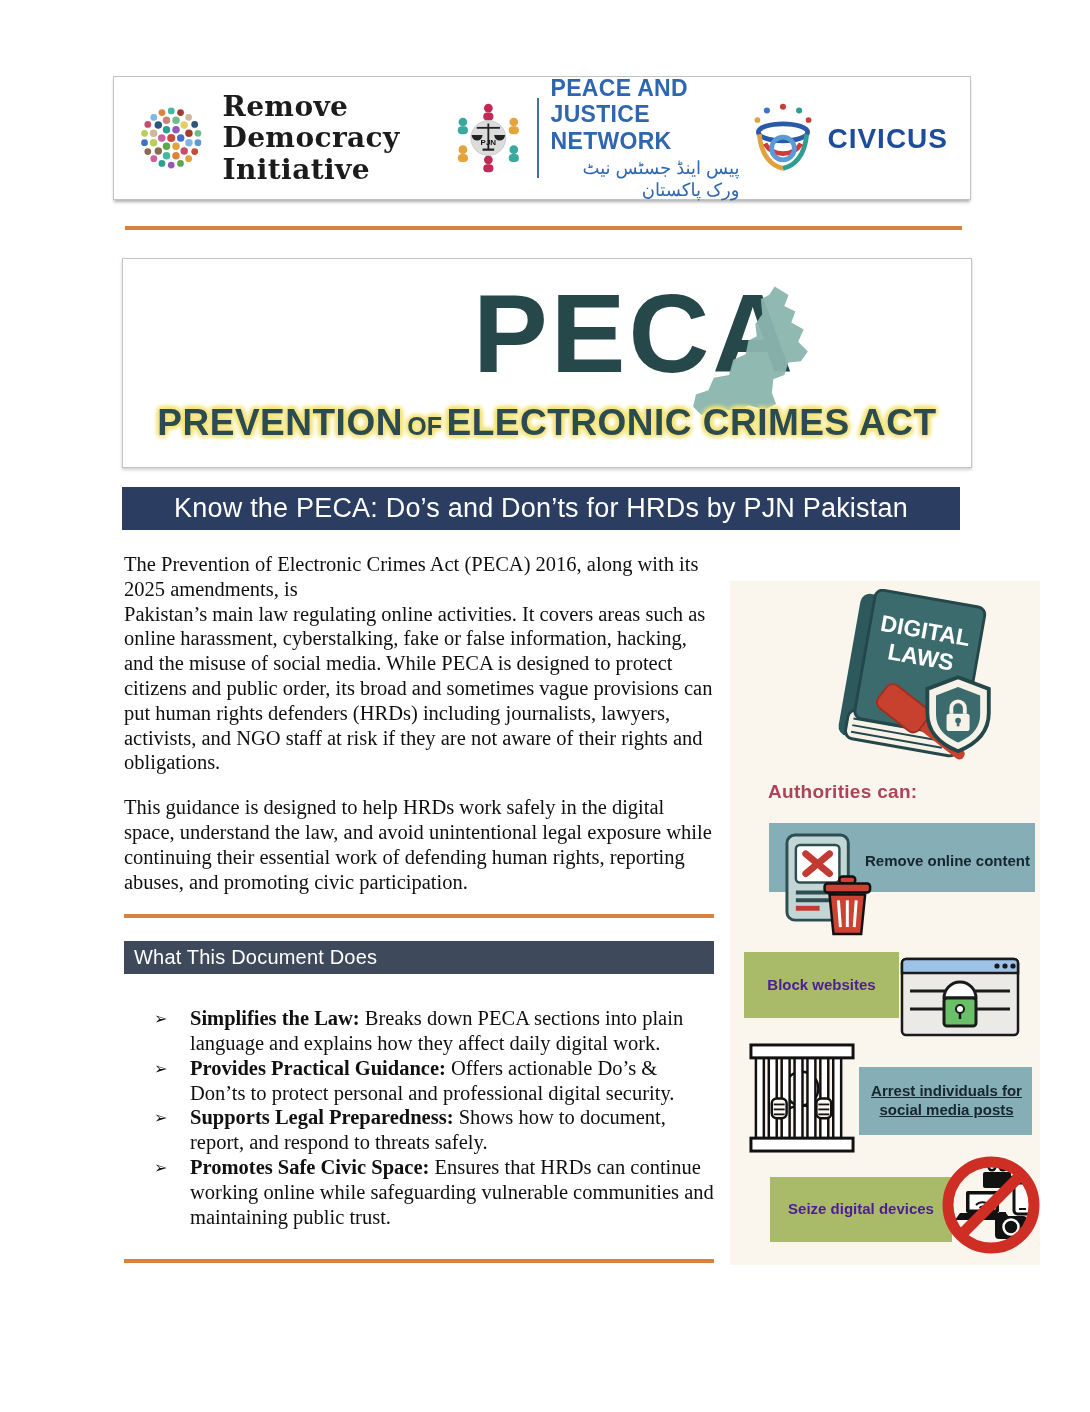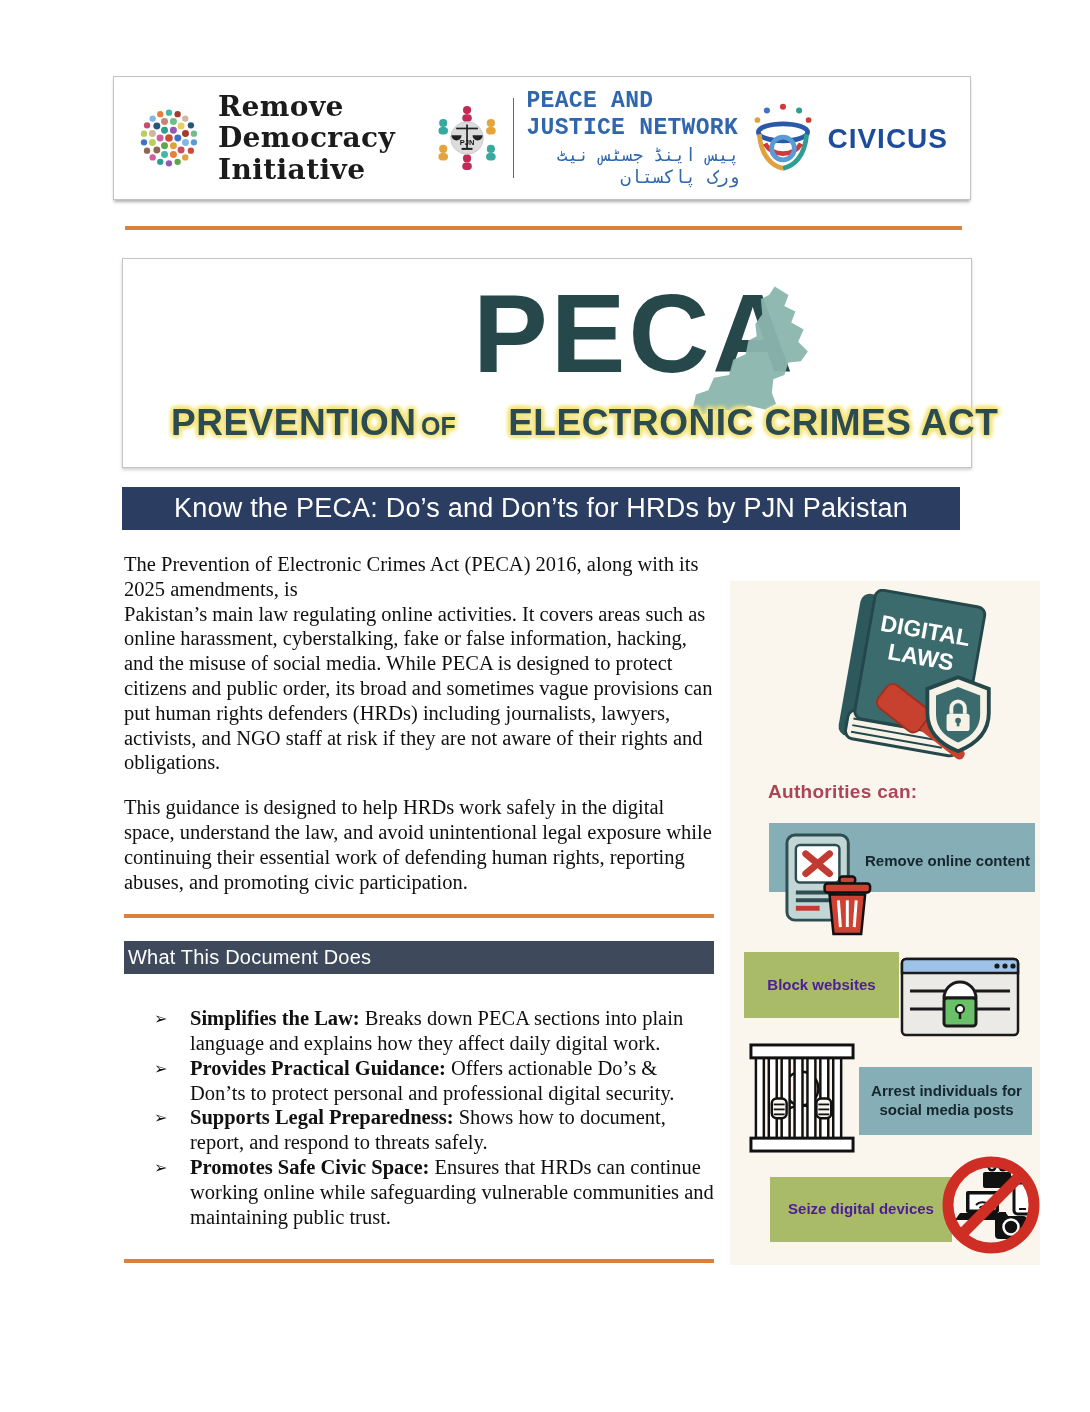--- a/index.html
+++ b/index.html
@@ -8,58 +8,58 @@
 
   
   .header-box{position:absolute;left:113px;top:76px;width:858px;height:124px;background:#fff;
     border:1px solid #c2c2c2;box-shadow:0 3px 3px -1px rgba(110,110,110,.55);
     display:flex;align-items:center;justify-content:space-between;padding:0 22px;box-sizing:border-box;}
   .ddi{display:flex;align-items:center;gap:16px;}
   .ddi-text{font-family:"DejaVu Serif", serif;font-weight:700;font-size:28px;line-height:1.12;
     color:#1b1b1b;letter-spacing:.4px;}
   .pjn{display:flex;align-items:center;gap:12px;}
   .pjn-sep{width:2px;height:80px;background:#3e6fae;}
-  .pjn-text{font-family:Liberation Mono, monospace;color:#2f66ad;}
+  .pjn-text{font-family:Liberation Sans, sans-serif;color:#2f66ad;}
   .pjn-en{font-size:23px;font-weight:600;line-height:1.15;letter-spacing:.3px;}
   .pjn-ur{font-size:18px;margin-top:3px;}
   .civicus{display:flex;flex-direction:row;align-items:center;}
   .civicus-label{font-family:"Liberation Sans", sans-serif;font-weight:800;font-size:28px;
     color:#1d4c9c;letter-spacing:1px;margin-top:2px;}
 
   .rule-top{position:absolute;left:125px;top:226px;width:837px;height:4px;background:#d9823f;}
 
   
   .peca-box{position:absolute;left:122px;top:258px;width:848px;height:208px;background:#fff;
     border:1px solid #c5c5c5;box-shadow:0 2px 3px rgba(140,140,140,.4);}
   .peca-word{position:absolute;left:350px;top:16px;font-family:"Liberation Sans", sans-serif;
     font-weight:900;font-size:112px;line-height:1.05;color:#26484a;letter-spacing:3px;}
   .peca-map{position:absolute;left:566px;top:22px;}
   .peca-sub{position:absolute;left:0;right:0;top:143px;text-align:center;
     font-family:"Liberation Sans", sans-serif;font-weight:800;color:#2c4b51;white-space:nowrap;
     text-shadow:0 0 3px #f4e47c,0 0 6px #f4e47c,2px 2px 4px #f4e47c,-2px -2px 4px #f4e47c,
                 2px -2px 4px #f4e47c,-2px 2px 4px #f4e47c;}
-  .peca-sub .big{font-size:37px;letter-spacing:.5px;padding-left:48px;}
+  .peca-sub .big{font-size:37px;letter-spacing:.5px;}
   .peca-sub .small{font-size:25px;}
 
   
   .title-bar{position:absolute;left:122px;top:487px;width:838px;height:43px;background:#2b3e62;
     color:#fff;display:flex;align-items:center;justify-content:center;
     font-family:"Liberation Sans", sans-serif;font-size:27px;font-weight:500;letter-spacing:.2px;}
 
   
   .content{position:absolute;left:124px;top:552px;width:916px;font-size:20.5px;
     line-height:24.8px;color:#101010;}
   .content p{margin:0 0 20px;}
   .first-line{display:block;}
 
   .orange-rule{overflow:hidden;height:4px;background:#d9823f;margin:14px 0 23px;}
   .rule-bottom{margin-top:30px;}
   .section-bar{overflow:hidden;background:#3e4a5c;color:#fff;
     font-family:"Liberation Sans", sans-serif;font-size:20px;font-weight:500;
-    padding:4px 4px;letter-spacing:.2px;}
+    padding:4px 10px;letter-spacing:.2px;}
   .bullets{list-style:none;margin:32px 0 0 30px;padding:0;}
   .bullets li{position:relative;padding-left:36px;}
   .bullets .marker{position:absolute;left:0;top:1px;font-size:16px;
     font-family:"DejaVu Sans", sans-serif;color:#111;}
   .bullets .b{font-weight:700;}
 
   
   .infographic{float:right;width:310px;height:684px;margin:29px 0 12px 16px;background:#faf6ee;
     position:relative;font-family:"Liberation Sans", sans-serif;}
   .info-book{position:absolute;left:93px;top:8px;}
@@ -67,21 +67,21 @@
     color:#ab4457;letter-spacing:.3px;}
   .banner{position:absolute;font-weight:700;font-size:15px;line-height:1.25;}
   .banner.teal{background:#86aeb6;color:#15262e;}
   .banner.green{background:#a9ba68;color:#4c1d95;text-align:right;}
   #b1{left:39px;top:242px;width:266px;height:69px;}
   #b1 .lbl{position:absolute;left:95px;right:4px;top:0;bottom:0;display:flex;
     align-items:center;justify-content:center;margin-top:8px;}
   #b2{left:14px;top:371px;width:155px;height:66px;display:flex;align-items:center;justify-content:center;}
   #b3{left:35px;top:486px;width:267px;height:68px;}
   #b3 .lbl{position:absolute;left:100px;right:4px;top:0;bottom:0;display:flex;
-    align-items:center;justify-content:center;text-align:center;}
+    align-items:center;justify-content:center;text-align:center;text-decoration:underline;}
   #b4{left:40px;top:596px;width:182px;height:65px;display:flex;align-items:center;justify-content:center;}
   .icon-doc{position:absolute;left:53px;top:252px;z-index:2;}
   .icon-browser{position:absolute;left:170px;top:376px;z-index:2;}
   .icon-jail{position:absolute;left:15px;top:460px;z-index:2;}
   .icon-ban{position:absolute;left:211px;top:574px;z-index:2;}
 </style>
 </head>
 <body>
 
 <div class="page">

